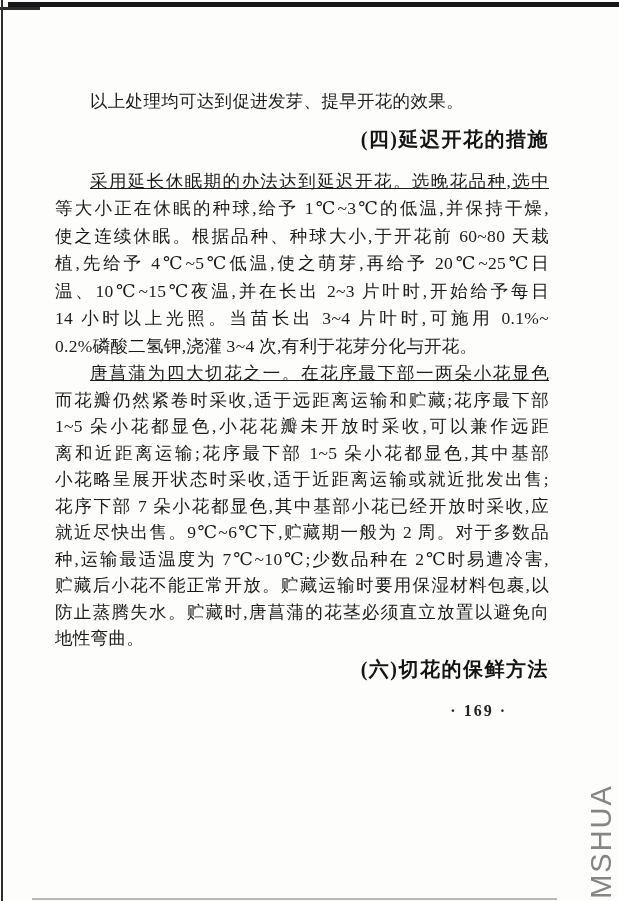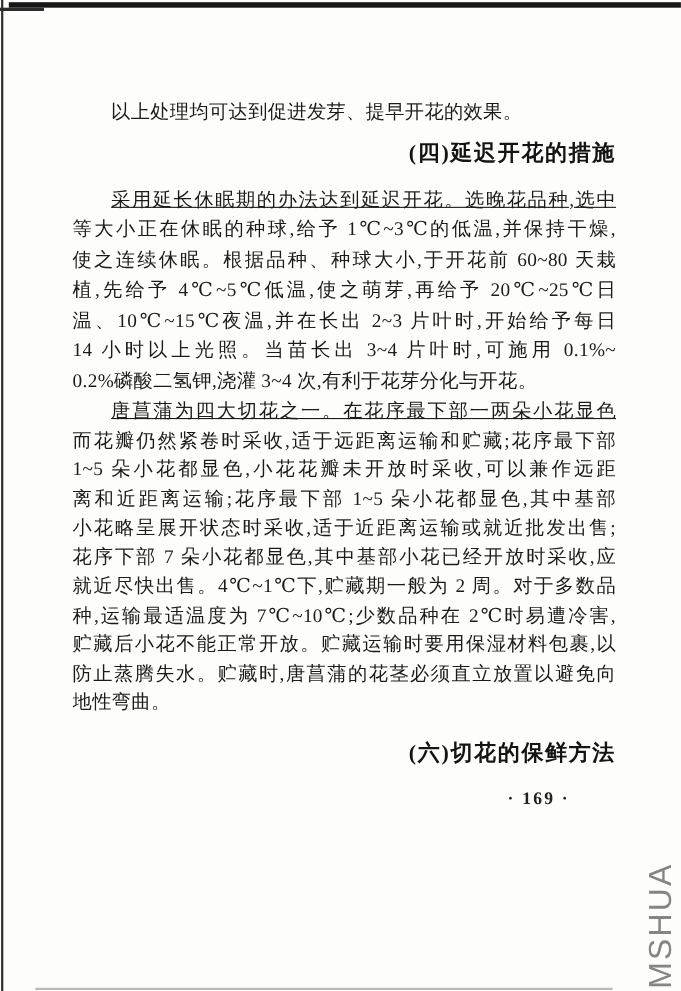--- a/index.html
+++ b/index.html
@@ -16,21 +16,21 @@
     color: #1b1b1b;
   }
   
   .edge-top    { position: absolute; top: 2px; left: 8px; right: 0; height: 5px; background: #171717; }
   .edge-top-dash { position: absolute; top: 7px; left: 0; width: 40px; height: 3px; background: #2c2c2c; }
   .edge-left   { position: absolute; top: 0; left: 1px; width: 2px; height: 100%; background: #2e2e2e; }
   .edge-bottom { position: absolute; bottom: 1px; left: 32px; width: 525px; height: 2px; background: #b9b9b9; }
 
   .content {
     position: absolute;
-    left: 66px; top: 88px;
+    left: 55px; top: 88px;
     width: 494px;
     font-size: 17.5px;
     letter-spacing: 0.3px;
   }
   .line {
     text-align: justify;
     text-align-last: justify;
     overflow: hidden;
     white-space: normal;
   }
@@ -44,21 +44,21 @@
   .heading {
     margin: 9px 0 15px 0;
     font-size: 20px;
     font-weight: bold;
     text-align: right;
     letter-spacing: 1.5px;
     line-height: 28px; height: 28px;
     color: #141414;
   }
   .heading.h5 { margin: 12px 0 15px 0; }
-  .heading.h6 { margin: 19px 0 13px 0; font-family: Liberation Serif, serif; }
+  .heading.h6 { margin: 3px 0 13px 0; font-family: Liberation Serif, serif; }
 
   .pagenum {
     margin-top: 18px;
     font-size: 16px;
     line-height: 19.5px;
     text-align: right;
     padding-right: 42px;
     letter-spacing: 2px;
     color: #222222;
     font-weight: bold;
@@ -100,21 +100,21 @@
         <div class="line short">0.2%磷酸二氢钾,浇灌 3~4 次,有利于花芽分化与开花。</div>
       </div>
 
     <div class="para pb">
         <div class="line">唐菖蒲为四大切花之一。在花序最下部一两朵小花显色</div>
         <div class="line">而花瓣仍然紧卷时采收,适于远距离运输和贮藏;花序最下部</div>
         <div class="line">1~5 朵小花都显色,小花花瓣未开放时采收,可以兼作远距</div>
         <div class="line">离和近距离运输;花序最下部 1~5 朵小花都显色,其中基部</div>
         <div class="line">小花略呈展开状态时采收,适于近距离运输或就近批发出售;</div>
         <div class="line">花序下部 7 朵小花都显色,其中基部小花已经开放时采收,应</div>
-        <div class="line">就近尽快出售。4℃~1℃下,贮藏期一般为 2 周。对于多数品</div>
+        <div class="line">就近尽快出售。9℃~6℃下,贮藏期一般为 2 周。对于多数品</div>
         <div class="line">种,运输最适温度为 7℃~10℃;少数品种在 2℃时易遭冷害,</div>
         <div class="line">贮藏后小花不能正常开放。贮藏运输时要用保湿材料包裹,以</div>
         <div class="line">防止蒸腾失水。贮藏时,唐菖蒲的花茎必须直立放置以避免向</div>
         <div class="line short">地性弯曲。</div>
       </div>
 
     <div class="heading h6">(六)切花的保鲜方法</div>
 
     <div class="pagenum">· 169 ·</div>
   </div>

